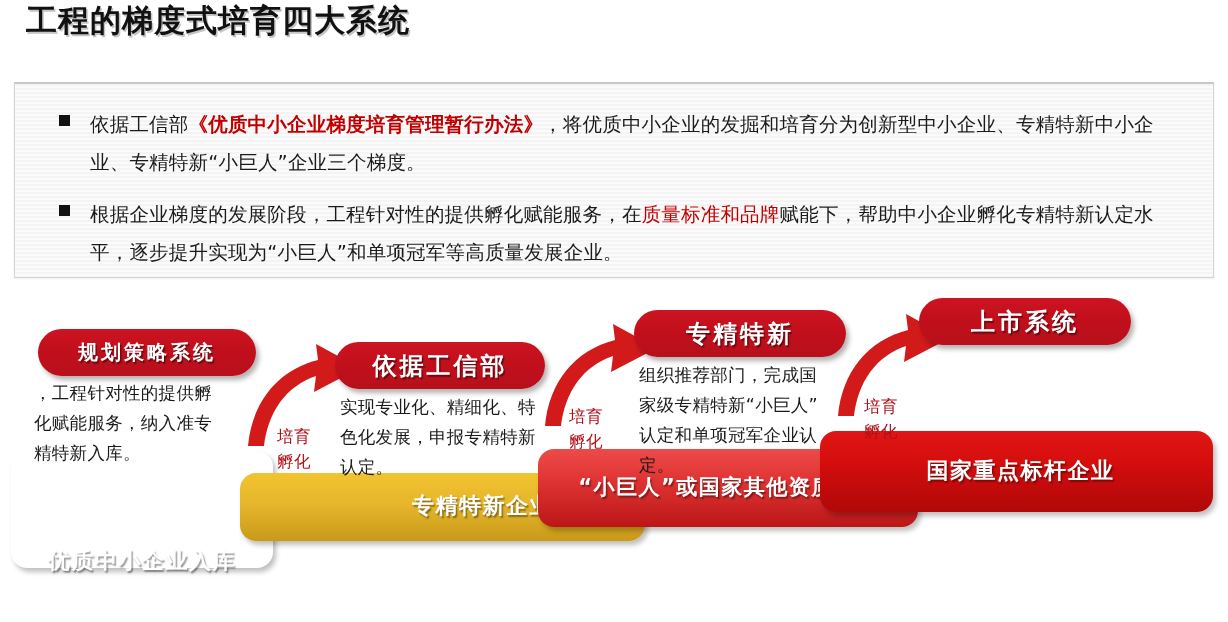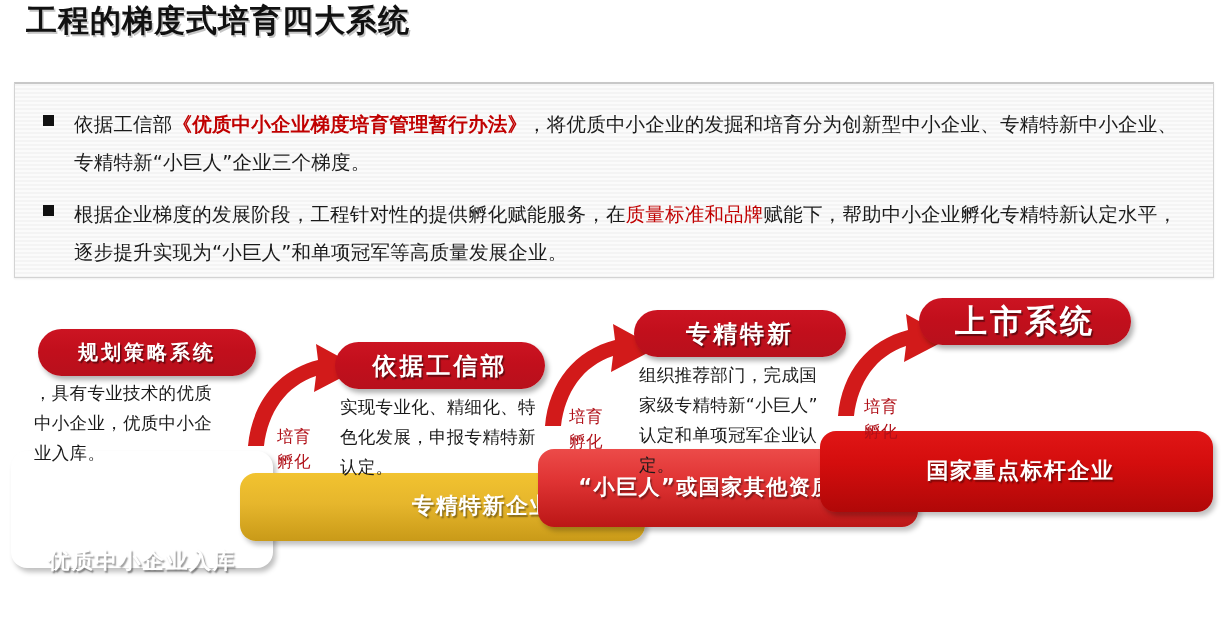--- a/index.html
+++ b/index.html
@@ -35,21 +35,21 @@
     left:14px; top:82px;
     width:1200px; height:196px;
     border:1px solid #d3d3d3;
     border-top:2px solid #c8c8c8;
     background-color:#f7f7f7;
     background-image:repeating-linear-gradient(
         to bottom,
         #f4f4f4 0px, #f4f4f4 2px,
         #fbfbfb 2px, #fbfbfb 4px);
     box-shadow:0 1px 2px rgba(0,0,0,0.07);
-    padding:22px 26px 0 10px;
+    padding:22px 26px 0 26px;
   }
   .bullet-row {
     display:flex;
     align-items:flex-start;
     margin-bottom:14px;
   }
   .bullet-mark {
     width:11px; height:11px;
     background:#111111;
     margin:9px 20px 0 18px;
@@ -202,29 +202,29 @@
   </div>
 
   <div class="arrow-label" style="left:855px; top:394px; width:52px;">
     <div>培育</div>
     <div>孵化</div>
   </div>
 
   <div class="pill" style="left:38px; top:329px; width:218px; height:47px; font-size:20px;">
     <span>规划策略系统</span>
   </div>
-  <div class="desc" style="left:34px; top:378px; width:188px;">，具有专业技术的优质中小企业，优质中小企业入库。</div>
+  <div class="desc" style="left:34px; top:378px; width:188px;">，工程针对性的提供孵化赋能服务，纳入准专精特新入库。</div>
 
   <div class="pill" style="left:335px; top:342px; width:210px; height:47px; font-size:24px;">
     <span>依据工信部</span>
   </div>
   <div class="desc" style="left:340px; top:392px; width:196px;">实现专业化、精细化、特色化发展，申报专精特新认定。</div>
 
   <div class="pill" style="left:634px; top:310px; width:212px; height:47px; font-size:24px;">
     <span>专精特新</span>
   </div>
   <div class="desc" style="left:639px; top:360px; width:180px;">组织推荐部门，完成国家级专精特新“小巨人”认定和单项冠军企业认定。</div>
 
-  <div class="pill" style="left:919px; top:298px; width:212px; height:47px; font-size:32px;">
+  <div class="pill" style="left:919px; top:298px; width:212px; height:47px; font-size:24px;">
     <span>上市系统</span>
   </div>
 
 </div>
 
 </body></html>

